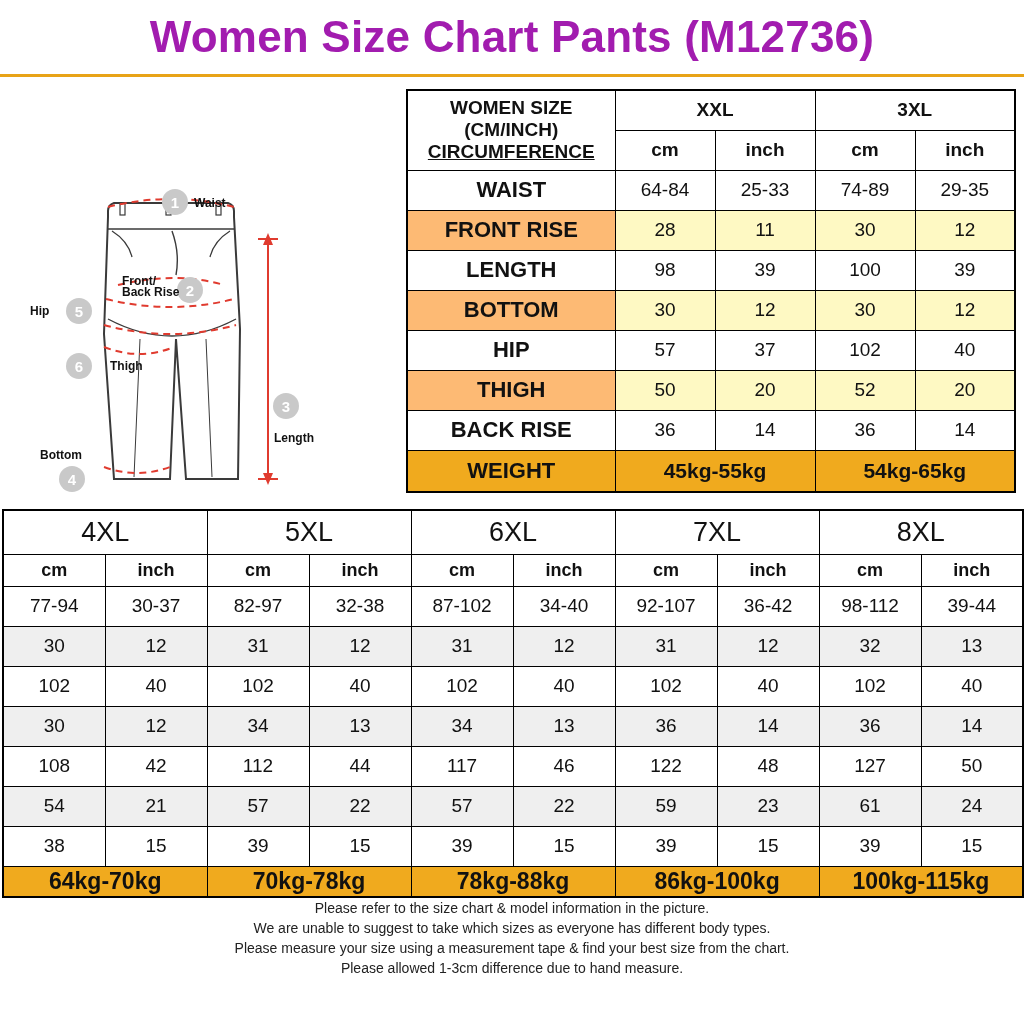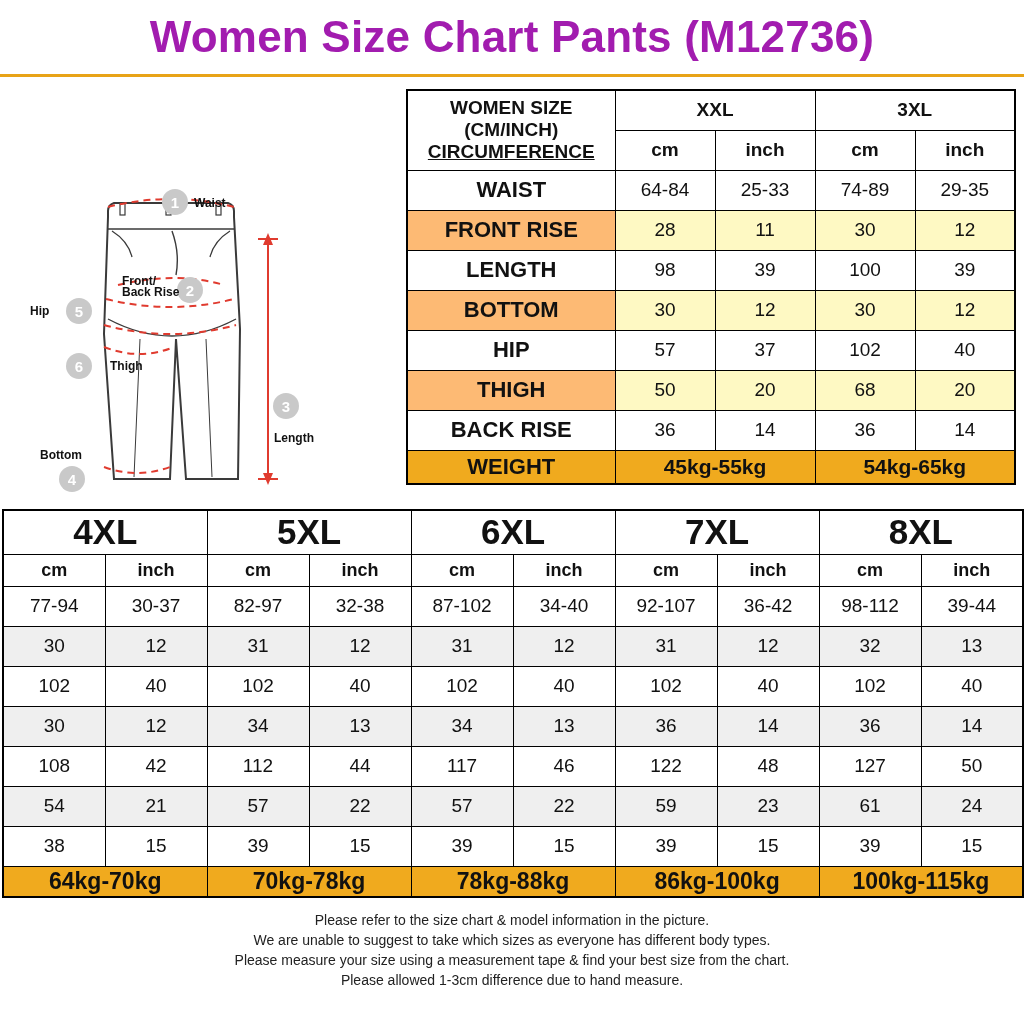--- a/index.html
+++ b/index.html
@@ -83,54 +83,53 @@
   }
   .hdr-unit {
     font-size:18px;
     font-weight:700;
     height:32px;
   }
   .weight-row td, .weight-row th {
     background:#f0aa1e !important;
     font-weight:700;
     font-size:21px;
-    height:34px;
+    height:42px;
   }
   .weight-row .rowlabel { font-size:22px; }
 
   
   .t2 {
     width:1020px;
     margin:10px 2px 0 2px;
     border:2px solid #000;
   }
   .t2 th, .t2 td {
     border:1px solid #000;
     text-align:center;
     font-size:19px;
     height:40px;
     background:#ffffff;
   }
-  .t2 .hdr-size { font-size:35px; font-weight:700; height:44px; }
+  .t2 .hdr-size { font-size:27px; font-weight:400; height:44px; }
   .t2 .hdr-unit { font-size:18px; font-weight:700; height:32px; }
   .t2 tr.alt td { background:#efefef; }
   .t2 .weight-row td {
     background:#f0aa1e;
     font-weight:700;
     font-size:23px;
     height:28px;
   }
 
   
   .notes {
     text-align:center;
     font-size:14px;
     color:#222;
     line-height:1.45;
-    padding-top:12px;
   }
   .diagram-label {
     font-size:12px;
     font-weight:700;
     fill:#111;
   }
   .num-circle-text {
     font-size:15px;
     font-weight:700;
     fill:#ffffff;
@@ -272,21 +271,21 @@
           <td class="rowlabel">HIP</td>
           <td>57</td>
           <td>37</td>
           <td>102</td>
           <td>40</td>
         </tr>
         <tr class="alt">
           <td class="rowlabel">THIGH</td>
           <td>50</td>
           <td>20</td>
-          <td>68</td>
+          <td>52</td>
           <td>20</td>
         </tr>
         <tr>
           <td class="rowlabel">BACK RISE</td>
           <td>36</td>
           <td>14</td>
           <td>36</td>
           <td>14</td>
         </tr>
         <tr class="weight-row">

